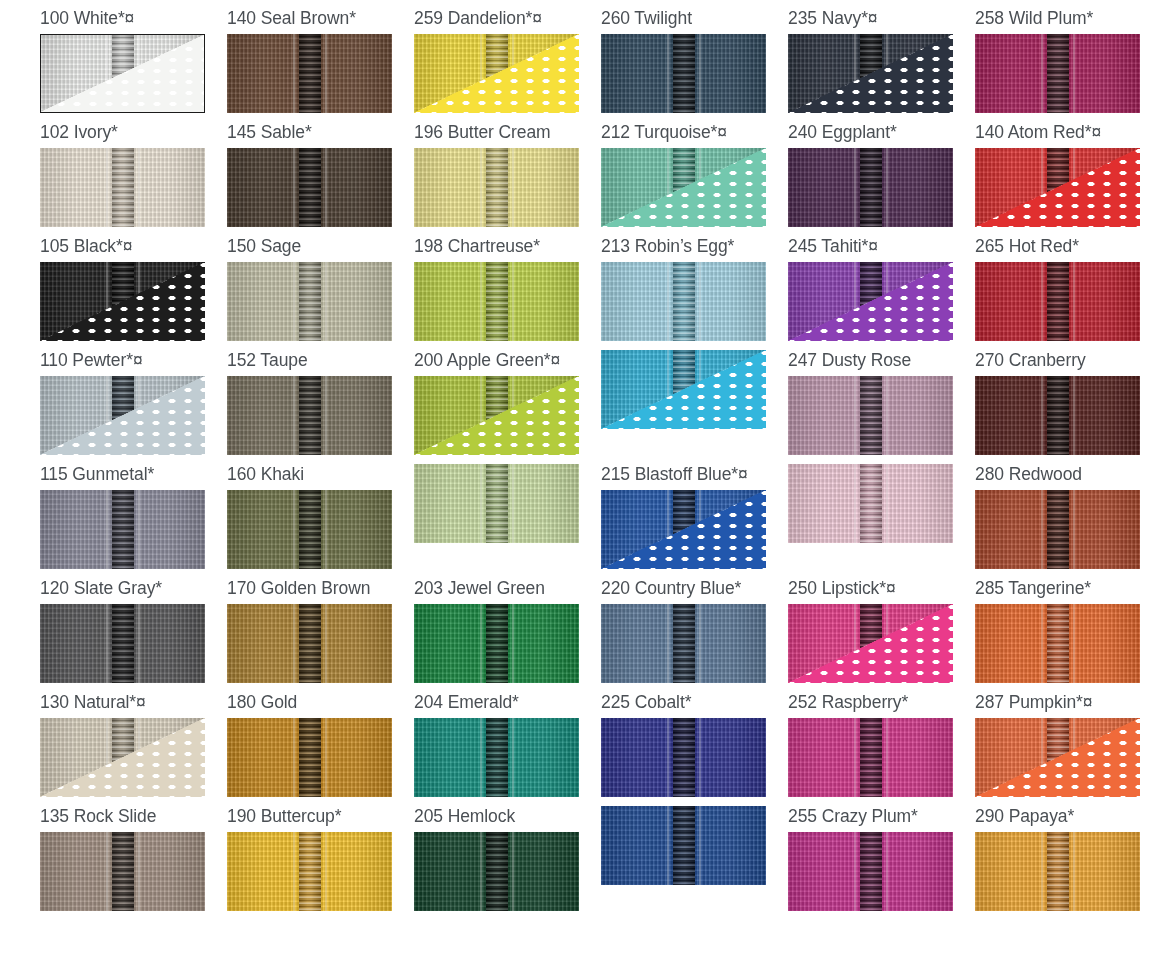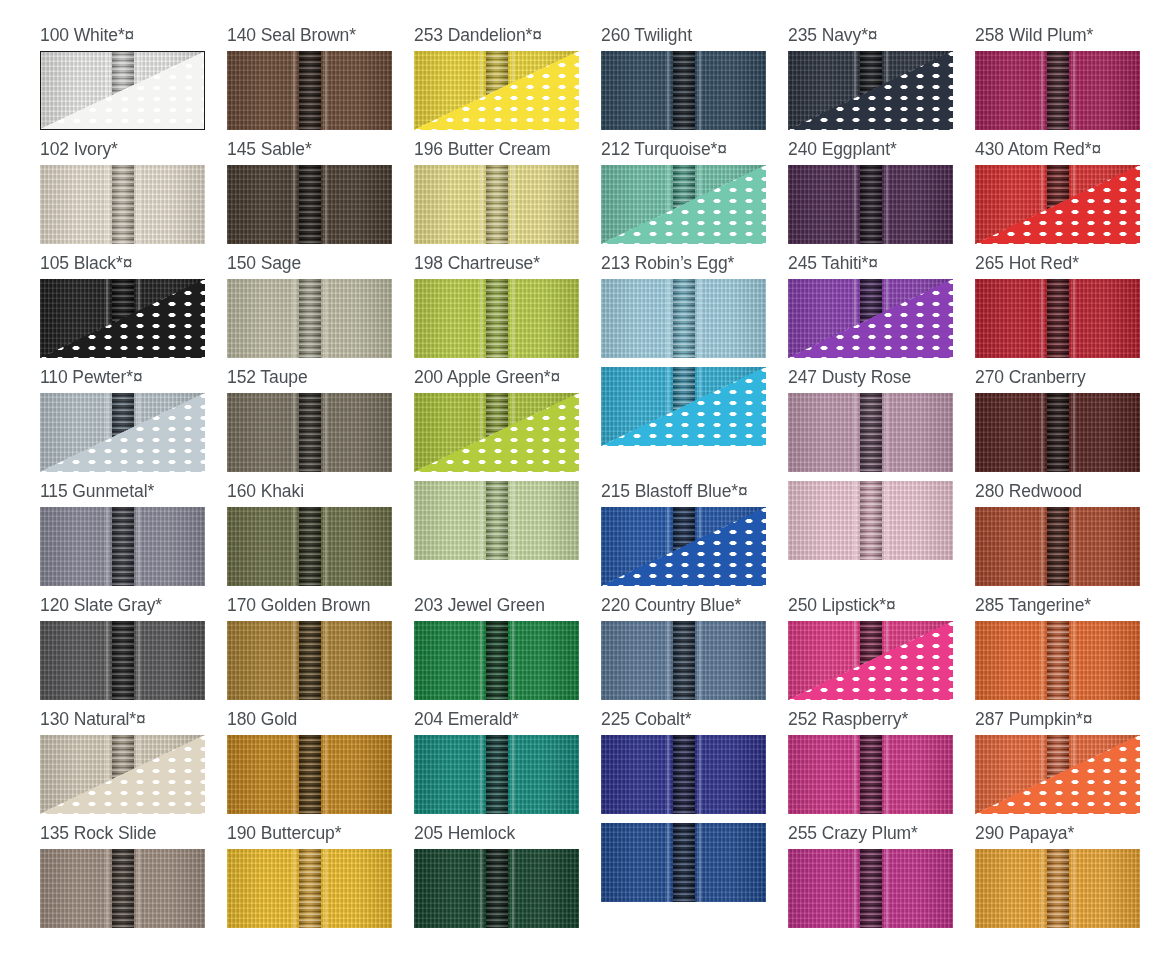--- a/index.html
+++ b/index.html
@@ -7,21 +7,21 @@
     padding: 0;
     background: #ffffff;
   }
   body {
     width: 1174px;
     height: 956px;
     font-family: "Liberation Sans", sans-serif;
     overflow: hidden;
   }
   #grid {
-    padding: 25px 0 0 40px;
+    padding: 8px 0 0 40px;
     display: grid;
     grid-template-columns: repeat(6, 187px);
     grid-auto-rows: 114px;
   }
   .cell {
     position: relative;
     width: 187px;
     height: 114px;
   }
   .swatch-label {
@@ -114,21 +114,21 @@
       <div class="swatch">
         <div class="tape" style="background-image: repeating-linear-gradient(90deg, rgba(255, 255, 255, 0.11) 0px, rgba(255, 255, 255, 0.11) 1px, rgba(0, 0, 0, 0.1) 2px, rgba(0, 0, 0, 0.1) 4px), repeating-linear-gradient(0deg, rgba(255, 255, 255, 0.09) 0px, rgba(255, 255, 255, 0.09) 1px, rgba(0, 0, 0, 0.09) 2px, rgba(0, 0, 0, 0.09) 5px), linear-gradient(90deg, rgba(0, 0, 0, 0.1) 0%, rgba(255, 255, 255, 0.05) 22%, rgba(255, 255, 255, 0.02) 50%, rgba(255, 255, 255, 0.06) 78%, rgba(0, 0, 0, 0.1) 100%); background-color: rgb(109, 74, 53);"></div>
         <div class="teeth">
           <div class="coil" style="background-image: repeating-linear-gradient(0deg, rgba(255, 255, 255, 0.22) 0px, rgba(255, 255, 255, 0.22) 1px, rgba(0, 0, 0, 0.55) 2px, rgba(0, 0, 0, 0.55) 6px), repeating-linear-gradient(0deg, rgba(0, 0, 0, 0.2) 0px, rgba(0, 0, 0, 0.2) 1px, rgba(255, 255, 255, 0.12) 1px, rgba(255, 255, 255, 0.12) 3px), linear-gradient(90deg, rgba(0, 0, 0, 0.3) 0%, rgba(255, 255, 255, 0.18) 38%, rgba(255, 255, 255, 0.22) 55%, rgba(0, 0, 0, 0.32) 100%); background-color: rgb(58, 36, 24);"></div>
           <div class="seamL"></div>
           <div class="seamR"></div>
         </div>
       </div>
     </div>
     <div class="cell">
-      <div class="swatch-label">253 Dandelion*¤</div>
+      <div class="swatch-label">259 Dandelion*¤</div>
       <div class="swatch">
         <div class="tape" style="background-image: repeating-linear-gradient(90deg, rgba(255, 255, 255, 0.11) 0px, rgba(255, 255, 255, 0.11) 1px, rgba(0, 0, 0, 0.1) 2px, rgba(0, 0, 0, 0.1) 4px), repeating-linear-gradient(0deg, rgba(255, 255, 255, 0.09) 0px, rgba(255, 255, 255, 0.09) 1px, rgba(0, 0, 0, 0.09) 2px, rgba(0, 0, 0, 0.09) 5px), linear-gradient(90deg, rgba(0, 0, 0, 0.1) 0%, rgba(255, 255, 255, 0.05) 22%, rgba(255, 255, 255, 0.02) 50%, rgba(255, 255, 255, 0.06) 78%, rgba(0, 0, 0, 0.1) 100%); background-color: rgb(247, 224, 58);"></div>
         <div class="teeth">
           <div class="coil" style="background-image: repeating-linear-gradient(0deg, rgba(255, 255, 255, 0.45) 0px, rgba(255, 255, 255, 0.45) 1px, rgba(0, 0, 0, 0.22) 2px, rgba(0, 0, 0, 0.22) 6px), repeating-linear-gradient(0deg, rgba(0, 0, 0, 0.2) 0px, rgba(0, 0, 0, 0.2) 1px, rgba(255, 255, 255, 0.12) 1px, rgba(255, 255, 255, 0.12) 3px), linear-gradient(90deg, rgba(0, 0, 0, 0.3) 0%, rgba(255, 255, 255, 0.18) 38%, rgba(255, 255, 255, 0.22) 55%, rgba(0, 0, 0, 0.32) 100%); background-color: rgb(234, 208, 42);"></div>
           <div class="seamL"></div>
           <div class="seamR"></div>
         </div>
         <div class="mesh-edge"></div>
         <div class="mesh" style="background-image: radial-gradient(6px 3.4px at 4px 3px, rgb(255, 255, 255) 0px, rgb(255, 255, 255) 58%, rgb(247, 224, 58) 62%, rgb(247, 224, 58) 100%), radial-gradient(6px 3.4px at 12px 8.5px, rgb(255, 255, 255) 0px, rgb(255, 255, 255) 58%, rgb(247, 224, 58) 62%, rgb(247, 224, 58) 100%), linear-gradient(0deg, rgb(247, 224, 58), rgb(247, 224, 58)); background-color: rgb(247, 224, 58);"></div>
       </div>
@@ -219,21 +219,21 @@
       <div class="swatch">
         <div class="tape" style="background-image: repeating-linear-gradient(90deg, rgba(255, 255, 255, 0.11) 0px, rgba(255, 255, 255, 0.11) 1px, rgba(0, 0, 0, 0.1) 2px, rgba(0, 0, 0, 0.1) 4px), repeating-linear-gradient(0deg, rgba(255, 255, 255, 0.09) 0px, rgba(255, 255, 255, 0.09) 1px, rgba(0, 0, 0, 0.09) 2px, rgba(0, 0, 0, 0.09) 5px), linear-gradient(90deg, rgba(0, 0, 0, 0.1) 0%, rgba(255, 255, 255, 0.05) 22%, rgba(255, 255, 255, 0.02) 50%, rgba(255, 255, 255, 0.06) 78%, rgba(0, 0, 0, 0.1) 100%); background-color: rgb(79, 42, 82);"></div>
         <div class="teeth">
           <div class="coil" style="background-image: repeating-linear-gradient(0deg, rgba(255, 255, 255, 0.22) 0px, rgba(255, 255, 255, 0.22) 1px, rgba(0, 0, 0, 0.55) 2px, rgba(0, 0, 0, 0.55) 6px), repeating-linear-gradient(0deg, rgba(0, 0, 0, 0.2) 0px, rgba(0, 0, 0, 0.2) 1px, rgba(255, 255, 255, 0.12) 1px, rgba(255, 255, 255, 0.12) 3px), linear-gradient(90deg, rgba(0, 0, 0, 0.3) 0%, rgba(255, 255, 255, 0.18) 38%, rgba(255, 255, 255, 0.22) 55%, rgba(0, 0, 0, 0.32) 100%); background-color: rgb(44, 22, 48);"></div>
           <div class="seamL"></div>
           <div class="seamR"></div>
         </div>
       </div>
     </div>
     <div class="cell">
-      <div class="swatch-label">430 Atom Red*¤</div>
+      <div class="swatch-label">140 Atom Red*¤</div>
       <div class="swatch">
         <div class="tape" style="background-image: repeating-linear-gradient(90deg, rgba(255, 255, 255, 0.11) 0px, rgba(255, 255, 255, 0.11) 1px, rgba(0, 0, 0, 0.1) 2px, rgba(0, 0, 0, 0.1) 4px), repeating-linear-gradient(0deg, rgba(255, 255, 255, 0.09) 0px, rgba(255, 255, 255, 0.09) 1px, rgba(0, 0, 0, 0.09) 2px, rgba(0, 0, 0, 0.09) 5px), linear-gradient(90deg, rgba(0, 0, 0, 0.1) 0%, rgba(255, 255, 255, 0.05) 22%, rgba(255, 255, 255, 0.02) 50%, rgba(255, 255, 255, 0.06) 78%, rgba(0, 0, 0, 0.1) 100%); background-color: rgb(225, 47, 47);"></div>
         <div class="teeth">
           <div class="coil" style="background-image: repeating-linear-gradient(0deg, rgba(255, 255, 255, 0.22) 0px, rgba(255, 255, 255, 0.22) 1px, rgba(0, 0, 0, 0.55) 2px, rgba(0, 0, 0, 0.55) 6px), repeating-linear-gradient(0deg, rgba(0, 0, 0, 0.2) 0px, rgba(0, 0, 0, 0.2) 1px, rgba(255, 255, 255, 0.12) 1px, rgba(255, 255, 255, 0.12) 3px), linear-gradient(90deg, rgba(0, 0, 0, 0.3) 0%, rgba(255, 255, 255, 0.18) 38%, rgba(255, 255, 255, 0.22) 55%, rgba(0, 0, 0, 0.32) 100%); background-color: rgb(183, 34, 34);"></div>
           <div class="seamL"></div>
           <div class="seamR"></div>
         </div>
         <div class="mesh-edge"></div>
         <div class="mesh" style="background-image: radial-gradient(6px 3.4px at 4px 3px, rgb(255, 255, 255) 0px, rgb(255, 255, 255) 58%, rgb(225, 47, 47) 62%, rgb(225, 47, 47) 100%), radial-gradient(6px 3.4px at 12px 8.5px, rgb(255, 255, 255) 0px, rgb(255, 255, 255) 58%, rgb(225, 47, 47) 62%, rgb(225, 47, 47) 100%), linear-gradient(0deg, rgb(225, 47, 47), rgb(225, 47, 47)); background-color: rgb(225, 47, 47);"></div>
       </div>

